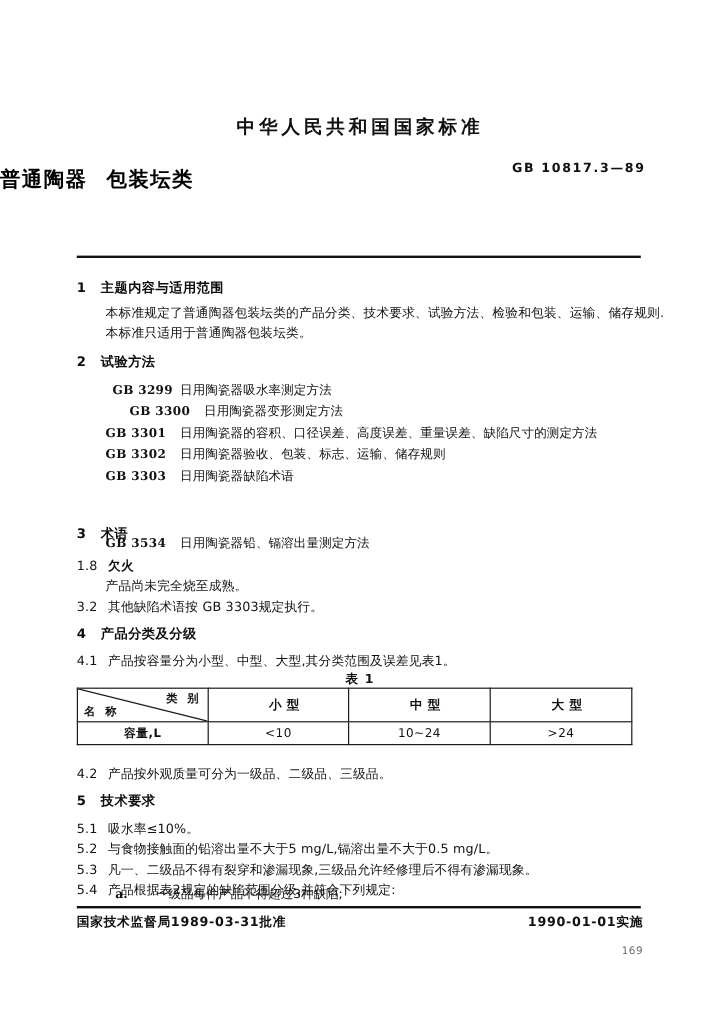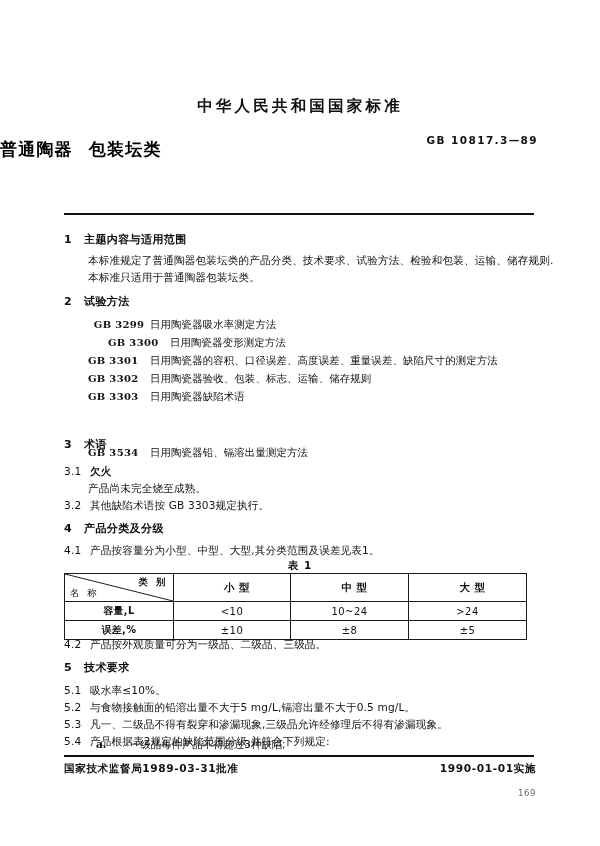--- a/index.html
+++ b/index.html
@@ -204,21 +204,21 @@
     top: 2px;
     font-size: 9.4px;
     font-weight: bold;
     letter-spacing: 2.5px;
   }
   td.corner .lbl-name {
     position: absolute;
     left: 5px;
     bottom: 1px;
     font-size: 9.4px;
-    font-weight: normal;
+    font-weight: bold;
     letter-spacing: 2.5px;
   }
   td.coltype {
     font-size: 10.5px;
     font-weight: bold;
     letter-spacing: 10px;
     text-indent: 10px;
   }
   td.rowlabel {
     font-size: 9.8px;
@@ -306,21 +306,21 @@
     </div>
     <div class="ref-item" style="left:88px; top:408px;margin-top:38px;">
       <span class="code">GB 3534</span><span class="ttl">日用陶瓷器铅、镉溶出量测定方法</span>
     </div>
 
     <div class="sec-heading" style="left:64px; top:437px;">
       <span class="num">3</span><span>术语</span>
     </div>
 
     <div class="para-strongnum" style="left:64px; top:465px;">
-      <span class="idx">3.1</span><span style="font-weight:bold;">欠火</span>
+      <span class="idx">1.8</span><span style="font-weight:bold;">欠火</span>
     </div>
     <div class="para" style="left:88px; top:482px;">产品尚未完全烧至成熟。</div>
 
     <div class="para-strongnum" style="left:64px; top:499px;">
       <span class="idx">3.2</span><span>其他缺陷术语按 GB 3303规定执行。</span>
     </div>
 
     <div class="sec-heading" style="left:64px; top:521px;">
       <span class="num">4</span><span>产品分类及分级</span>
     </div>
@@ -351,26 +351,20 @@
             <td class="coltype">小  型</td>
             <td class="coltype">中  型</td>
             <td class="coltype">大  型</td>
           </tr>
           <tr>
             <td class="rowlabel">容量,L</td>
             <td class="val">&lt;10</td>
             <td class="val">10~24</td>
             <td class="val">&gt;24</td>
           </tr>
-          <tr>
-            <td class="rowlabel">误差,%</td>
-            <td class="val">±10</td>
-            <td class="val">±8</td>
-            <td class="val">±5</td>
-          </tr>
         </tbody>
       </table>
     </div>
 
     <div class="para-strongnum" style="left:64px; top:638px;">
       <span class="idx">4.2</span><span>产品按外观质量可分为一级品、二级品、三级品。</span>
     </div>
 
     <div class="sec-heading" style="left:64px; top:660px;">
       <span class="num">5</span><span>技术要求</span>

